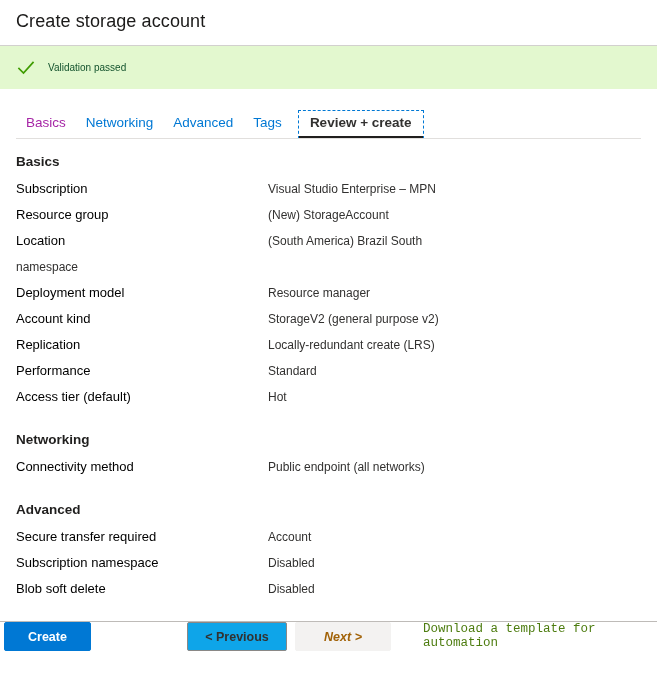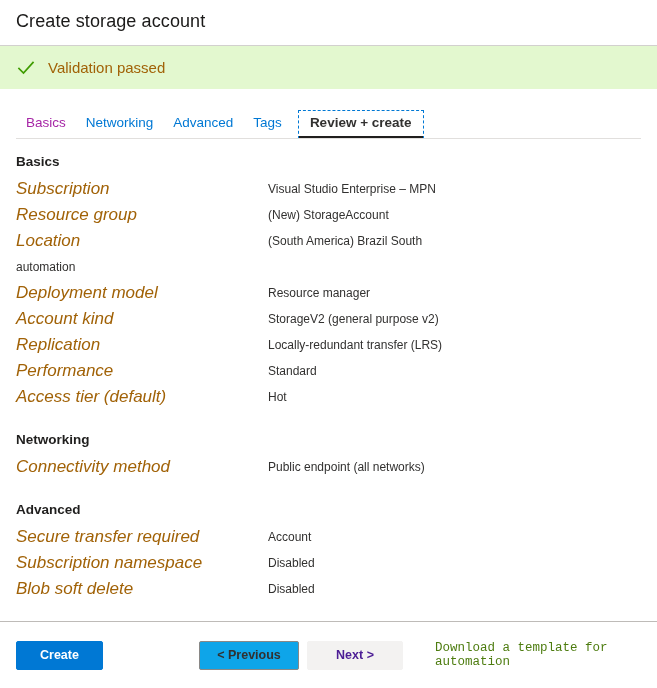--- a/index.html
+++ b/index.html
@@ -38,22 +38,22 @@
     align-items: center;
     padding-left: 16px;
   }
   .check-icon {
     width: 20px;
     height: 20px;
     flex: 0 0 20px;
     display: block;
   }
   .validation-text {
-    font-size: 15px;
-    color: #a16207;
+    font-size: 10px;
+    color: #14532d;
     margin-left: 12px;
     line-height: 16px;
   }
 
   
   .tabs-wrap {
     position: relative;
     margin-top: 18px;
     height: 32px;
   }
@@ -109,23 +109,22 @@
   }
   .section-heading.spaced { padding-top: 17px; }
   .row {
     display: flex;
     line-height: 18px;
     padding-bottom: 8px;
   }
   .row-label {
     width: 252px;
     flex: 0 0 252px;
-    font-size: 17px;
-    color: #a16207;
-    font-style: italic;
+    font-size: 13px;
+    color: #000000;
   }
   .row-value {
     font-size: 12px;
     color: #323130;
   }
 
   
   .footer-divider {
     position: absolute;
     left: 0;
@@ -135,22 +134,21 @@
     background: #bebbb8;
   }
   .footer {
     position: absolute;
     left: 0;
     right: 0;
     top: 622px;
     height: 66px;
     background: #ffffff;
     display: flex;
-    align-items: center;
-    padding-left: 16px;
+    padding-left: 4px;
   }
   .btn {
     font-family: inherit;
     font-size: 12.5px;
     height: 29px;
     cursor: pointer;
     border-radius: 2px;
     padding: 0 12px;
   }
   .btn-create {
@@ -163,26 +161,27 @@
   .btn-previous {
     background: #0ea5e9;
     color: #323130;
     border: 1px solid #8a8886;
     font-weight: bold;
     min-width: 100px;
     margin-left: 96px;
   }
   .btn-next {
     background: #f3f2f1;
-    color: #4c1d95;
+    color: #a16207;
     border: 1px solid #f3f2f1;
     font-weight: bold;
     min-width: 96px;
     margin-left: 8px;
     cursor: default;
+    font-style: italic;
   }
   .download-link {
     font-size: 12.5px;
     color: #4d7c0f;
     margin-left: 32px;
     text-decoration: none;
     cursor: pointer;
     font-family: Liberation Mono, monospace;
   }
 </style>
@@ -218,33 +217,33 @@
   </div>
   <div class="row">
     <div class="row-label">Resource group</div>
     <div class="row-value">(New) StorageAccount</div>
   </div>
   <div class="row">
     <div class="row-label">Location</div>
     <div class="row-value">(South America) Brazil South</div>
   </div>
   <div class="row">
-    <div class="row-value">automation</div>
+    <div class="row-value">namespace</div>
   </div>
   <div class="row">
     <div class="row-label">Deployment model</div>
     <div class="row-value">Resource manager</div>
   </div>
   <div class="row">
     <div class="row-label">Account kind</div>
     <div class="row-value">StorageV2 (general purpose v2)</div>
   </div>
   <div class="row">
     <div class="row-label">Replication</div>
-    <div class="row-value">Locally-redundant transfer (LRS)</div>
+    <div class="row-value">Locally-redundant create (LRS)</div>
   </div>
   <div class="row">
     <div class="row-label">Performance</div>
     <div class="row-value">Standard</div>
   </div>
   <div class="row">
     <div class="row-label">Access tier (default)</div>
     <div class="row-value">Hot</div>
   </div>
 

